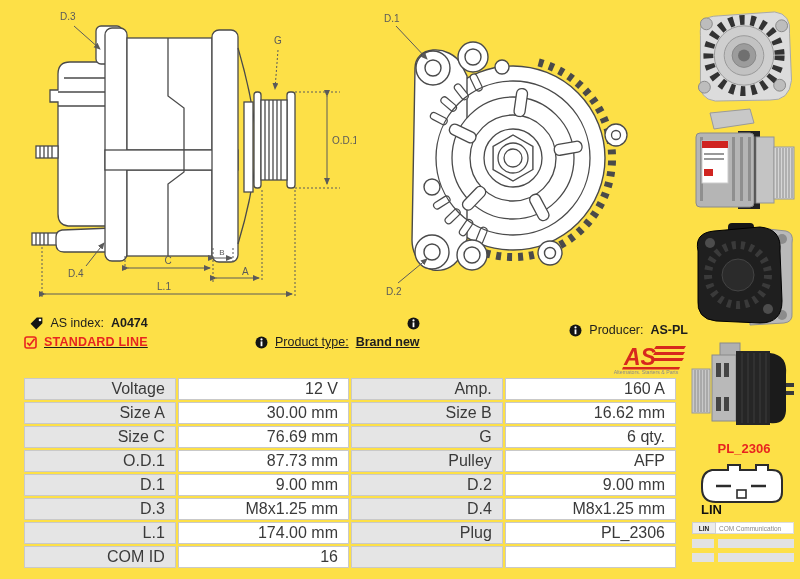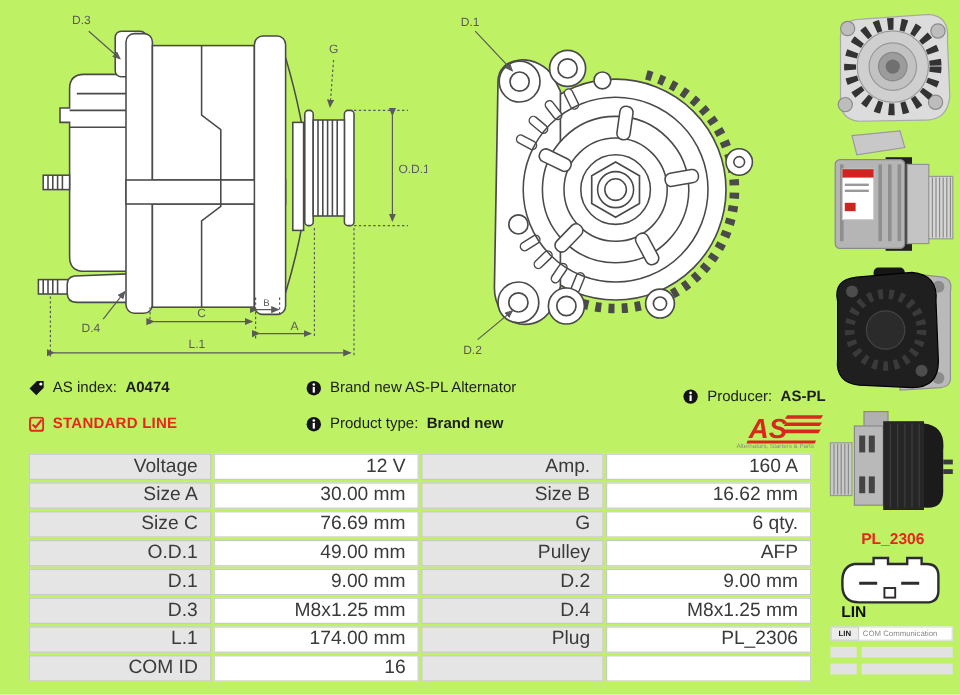--- a/index.html
+++ b/index.html
@@ -1,25 +1,25 @@
 <!DOCTYPE html>
 <html><head>
 <meta charset="utf-8">
 <style>
   html,body{margin:0;padding:0;background:#fff;}
-  #page{position:relative;width:800px;height:579px;background:#bef264;overflow:hidden;
+  #page{position:relative;width:800px;height:579px;background:#fde047;overflow:hidden;
         font-family:"Liberation Sans",sans-serif;color:#222;}
   .abs{position:absolute;}
   
   svg text{font-family:"Liberation Sans",sans-serif;}
   .dim{fill:#5a5a5a;font-size:10px;}
   .dim-s{fill:#5a5a5a;font-size:8px;}
   
-  .inforow{display:flex;align-items:center;gap:7px;font-size:12.5px;color:#1d1d1d;height:16px;}
-  .inforow + .inforow{margin-top:14px;}
+  .inforow{display:flex;align-items:center;gap:7px;font-size:12.5px;color:#1d1d1d;height:16px;justify-content:flex-end;}
+  .inforow + .inforow{margin-top:3px;text-decoration:underline;}
   .bold{font-weight:bold;}
   .redline{color:#e8251f;font-weight:bold;letter-spacing:.2px;}
   .right-col{display:flex;flex-direction:column;align-items:flex-end;}
   
   #spec{left:22px;top:376px;width:656px;}
   #spec table{border-collapse:separate;border-spacing:2px;width:100%;table-layout:fixed;}
   #spec td{height:20px;font-size:16px;color:#3a3a3a;border:1px solid #c9c9c9;
            padding:0 10px 0 4px;text-align:right;background:#fff;overflow:hidden;white-space:nowrap;}
   #spec td.lbl{background:#e5e5e5;}
   
@@ -297,21 +297,20 @@
     </div>
   </div>
 
   <div class="abs" style="left:255px;top:315px">
     <div class="inforow">
       <svg width="13" height="13" viewBox="0 0 13 13">
         <circle cx="6.5" cy="6.5" r="6" fill="#141414"></circle>
         <circle cx="6.5" cy="3.4" r="1.1" fill="#fff"></circle>
           <rect x="5.6" y="5.4" width="1.8" height="4.8" fill="#fff"></rect>
       </svg>
-      <span>Brand new AS-PL Alternator</span>
     </div>
     <div class="inforow">
       <svg width="13" height="13" viewBox="0 0 13 13">
         <circle cx="6.5" cy="6.5" r="6" fill="#141414"></circle>
         <circle cx="6.5" cy="3.4" r="1.1" fill="#fff"></circle>
           <rect x="5.6" y="5.4" width="1.8" height="4.8" fill="#fff"></rect>
       </svg>
       <span>Product type:</span>
       <span class="bold">Brand new</span>
     </div>
@@ -361,21 +360,21 @@
           <td>16.62 mm</td>
         </tr>
         <tr>
           <td class="lbl">Size C</td>
           <td>76.69 mm</td>
           <td class="lbl">G</td>
           <td>6 qty.</td>
         </tr>
         <tr>
           <td class="lbl">O.D.1</td>
-          <td>49.00 mm</td>
+          <td>87.73 mm</td>
           <td class="lbl">Pulley</td>
           <td>AFP</td>
         </tr>
         <tr>
           <td class="lbl">D.1</td>
           <td>9.00 mm</td>
           <td class="lbl">D.2</td>
           <td>9.00 mm</td>
         </tr>
         <tr>

